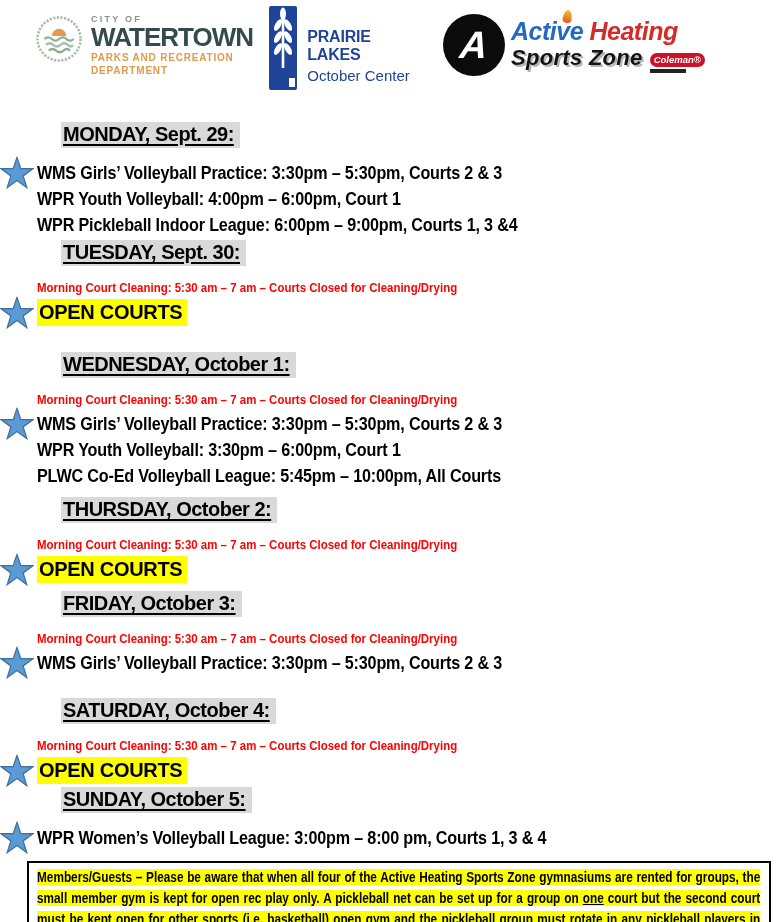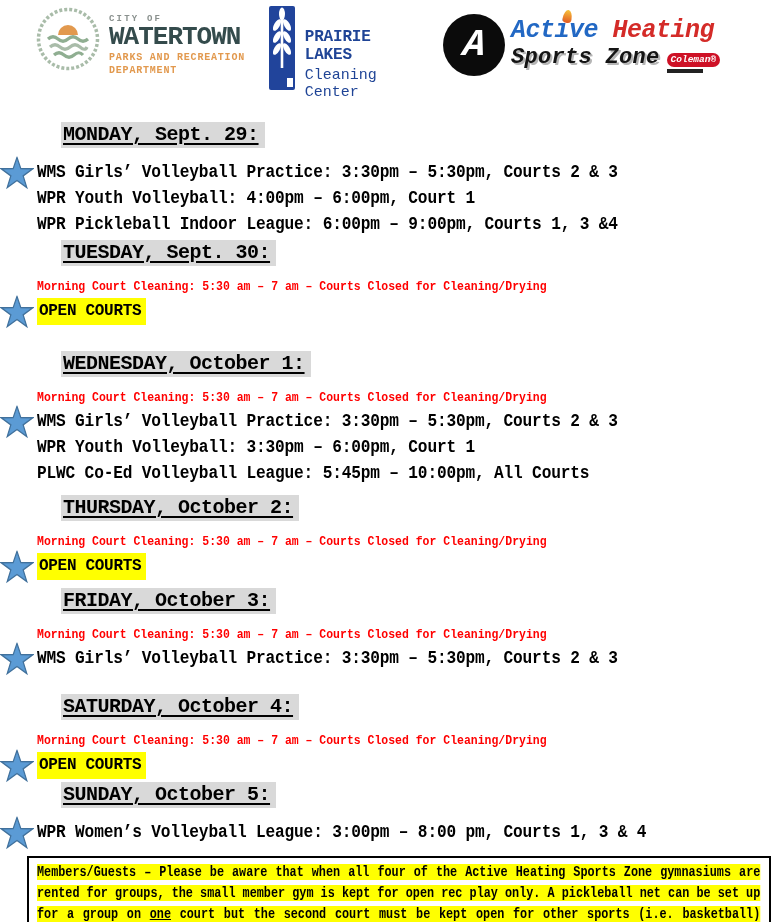--- a/index.html
+++ b/index.html
@@ -1,20 +1,20 @@
 <!DOCTYPE html>
 <html><head>
 <meta charset="utf-8">
 <style>
   * { margin:0; padding:0; box-sizing:border-box; }
   body { background:#fff; }
   .page {
     position:relative; width:777px; height:922px; overflow:hidden;
     background:#fff; color:#000;
-    font-family:Liberation Mono, monospace;
+    font-family:Liberation Sans, sans-serif;
   }
 
   
   .logos { display:flex; align-items:flex-start; padding:6px 0 0 35px; height:94px; gap:16px; }
 
   .logo-watertown { display:flex; gap:8px; width:218px; }
   .wt-text { margin-top:8px; }
   .wt-cityof { font-size:9px; font-weight:bold; color:#8a918e; letter-spacing:2.2px; }
   .wt-name { font-size:26px; font-weight:800; color:#344b4c; letter-spacing:-1px; line-height:27px; }
   .wt-dept { font-size:10px; font-weight:bold; color:#e2994e; letter-spacing:0.8px; line-height:13px; }
@@ -62,21 +62,21 @@
   .day-label { display:inline-block; background:#d9d9d9; color:#000; font-size:20px; font-weight:bold;
                letter-spacing:-0.5px; padding:1px 6px 2px 2px; text-decoration:underline;
                text-decoration-thickness:2px; text-underline-offset:3px; }
 
   .entry { position:relative; font-weight:bold; line-height:25px; }
   .entry-text { display:inline-block; transform-origin:0 50%; }
   .entry.normal .entry-text { font-size:19px; letter-spacing:-0.2px; transform:scaleX(0.85); }
   .entry.cleaning { line-height:17px; margin-bottom:3px; color:#ff0000; }
   .entry.cleaning .entry-text { font-size:13.5px; transform:scaleX(0.85); }
   .entry.open { line-height:24px; }
-  .entry.open .entry-text { font-size:16px; letter-spacing:-0.3px; background:#ffff00; padding:1px 5px 2px 2px; }
+  .entry.open .entry-text { font-size:20px; letter-spacing:-0.3px; background:#ffff00; padding:1px 5px 2px 2px; }
 
   .entry-star { position:absolute; left:-37px; top:50%; transform:translateY(-50%); width:34px; height:33px; }
   .entry-star svg { display:block; }
 
   
   .note-box { width:744px; margin:10px 0 0 27px; border:2px solid #000; padding:4px 8px 5px 8px; background:#fff; }
   .note-scale { width:858px; transform:scaleX(0.843); transform-origin:0 0; }
   .note-text { font-size:14px; font-weight:bold; line-height:21px; text-align:justify; }
   .note-hl { background:#ffff00; }
   .note-u { text-decoration:underline; }
@@ -113,21 +113,21 @@
           <ellipse cx="16" cy="19" rx="2.8" ry="6.5" fill="#fff" transform="rotate(-30 16 19)"></ellipse>
           <ellipse cx="6" cy="31" rx="2.8" ry="6.5" fill="#fff" transform="rotate(30 6 31)"></ellipse>
           <ellipse cx="16" cy="31" rx="2.8" ry="6.5" fill="#fff" transform="rotate(-30 16 31)"></ellipse>
           <ellipse cx="6" cy="43" rx="2.8" ry="6.5" fill="#fff" transform="rotate(30 6 43)"></ellipse>
           <ellipse cx="16" cy="43" rx="2.8" ry="6.5" fill="#fff" transform="rotate(-30 16 43)"></ellipse>
         </svg>
         <span class="pl-notch"></span>
       </div>
       <div class="pl-text">
         <div class="pl-name">PRAIRIE LAKES</div>
-        <div class="pl-sub">Cleaning Center</div>
+        <div class="pl-sub">October Center</div>
       </div>
     </div>
 
     <div class="logo-active">
       <div class="ah-circle">
         <span class="ah-a">A</span>
       </div>
       <div class="ah-text">
         <div class="ah-line1">
           <span class="flame-icon"></span>

